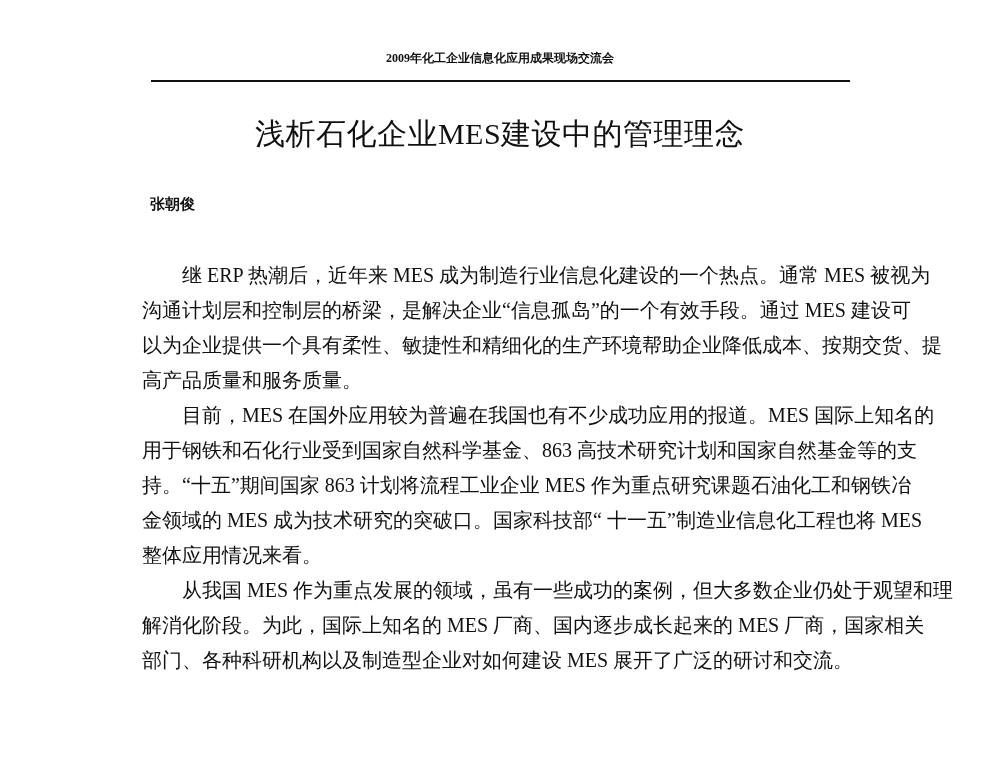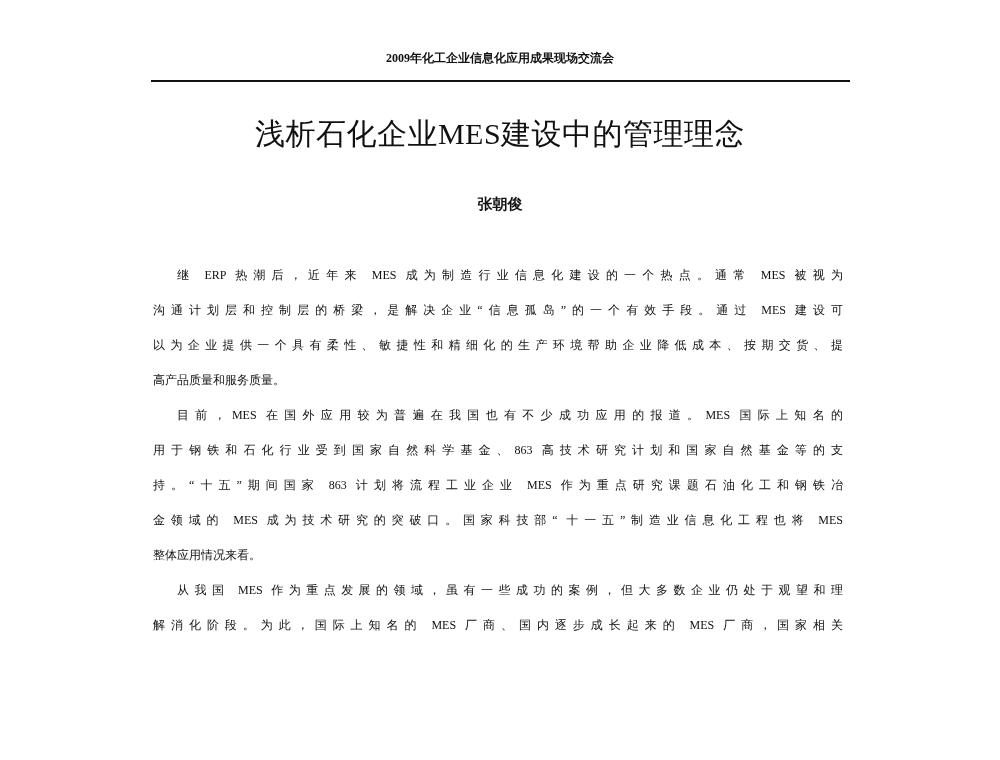--- a/index.html
+++ b/index.html
@@ -3,23 +3,23 @@
 <meta charset="utf-8">
 <style>
   html, body { margin: 0; padding: 0; background: #ffffff; }
   body { width: 1000px; height: 760px; overflow: hidden; position: relative;
          font-family: "Liberation Serif", "DejaVu Serif", serif; color: #111; }
   .header-title { position: absolute; left: 150px; width: 700px; top: 50px;
                   text-align: center; font-size: 12px; font-weight: bold; letter-spacing: 0px; }
   .header-rule { position: absolute; left: 151px; width: 699px; top: 80px; height: 2px; background: #111; }
   .title { position: absolute; left: 150px; width: 700px; top: 114px; text-align: center;
            font-size: 30px; letter-spacing: 0.5px; }
-  .author { position: absolute; left: 150px; width: 700px; top: 195px; text-align: center;
+  .author { position: absolute; left: 150px; width: 700px; top: 195px; 
             font-size: 15px; font-weight: bold; }
-  .body { position: absolute; left: 153px; width: 690px; top: 258px; font-size: 12px;
+  .body { position: absolute; left: 142px; width: 690px; top: 258px; font-size: 20px;
           line-height: 35px; }
   .para { margin: 0; text-indent: 2em; text-align: justify; }
   .line { display: block; white-space: nowrap; text-align: justify; text-align-last: justify; }
   .line.last { text-align-last: left; }
   .para .line:first-child { padding-left: 2em; }
   .para { text-indent: 0; }
 </style>
 </head>
 <body>
 
@@ -41,14 +41,15 @@
   <p class="para">
     <span class="line">目前，MES 在国外应用较为普遍在我国也有不少成功应用的报道。MES 国际上知名的</span>
     <span class="line">用于钢铁和石化行业受到国家自然科学基金、863  高技术研究计划和国家自然基金等的支</span>
     <span class="line">持。“十五”期间国家 863 计划将流程工业企业 MES 作为重点研究课题石油化工和钢铁冶</span>
     <span class="line">金领域的 MES 成为技术研究的突破口。国家科技部“ 十一五”制造业信息化工程也将 MES</span>
     <span class="line last">整体应用情况来看。</span>
   </p>
   <p class="para">
     <span class="line">从我国 MES 作为重点发展的领域，虽有一些成功的案例，但大多数企业仍处于观望和理</span>
     <span class="line">解消化阶段。为此，国际上知名的 MES 厂商、国内逐步成长起来的 MES 厂商，国家相关</span>
+    <span class="line last">部门、各种科研机构以及制造型企业对如何建设 MES 展开了广泛的研讨和交流。</span>
   </p>
 </div>
 
 </body></html>

